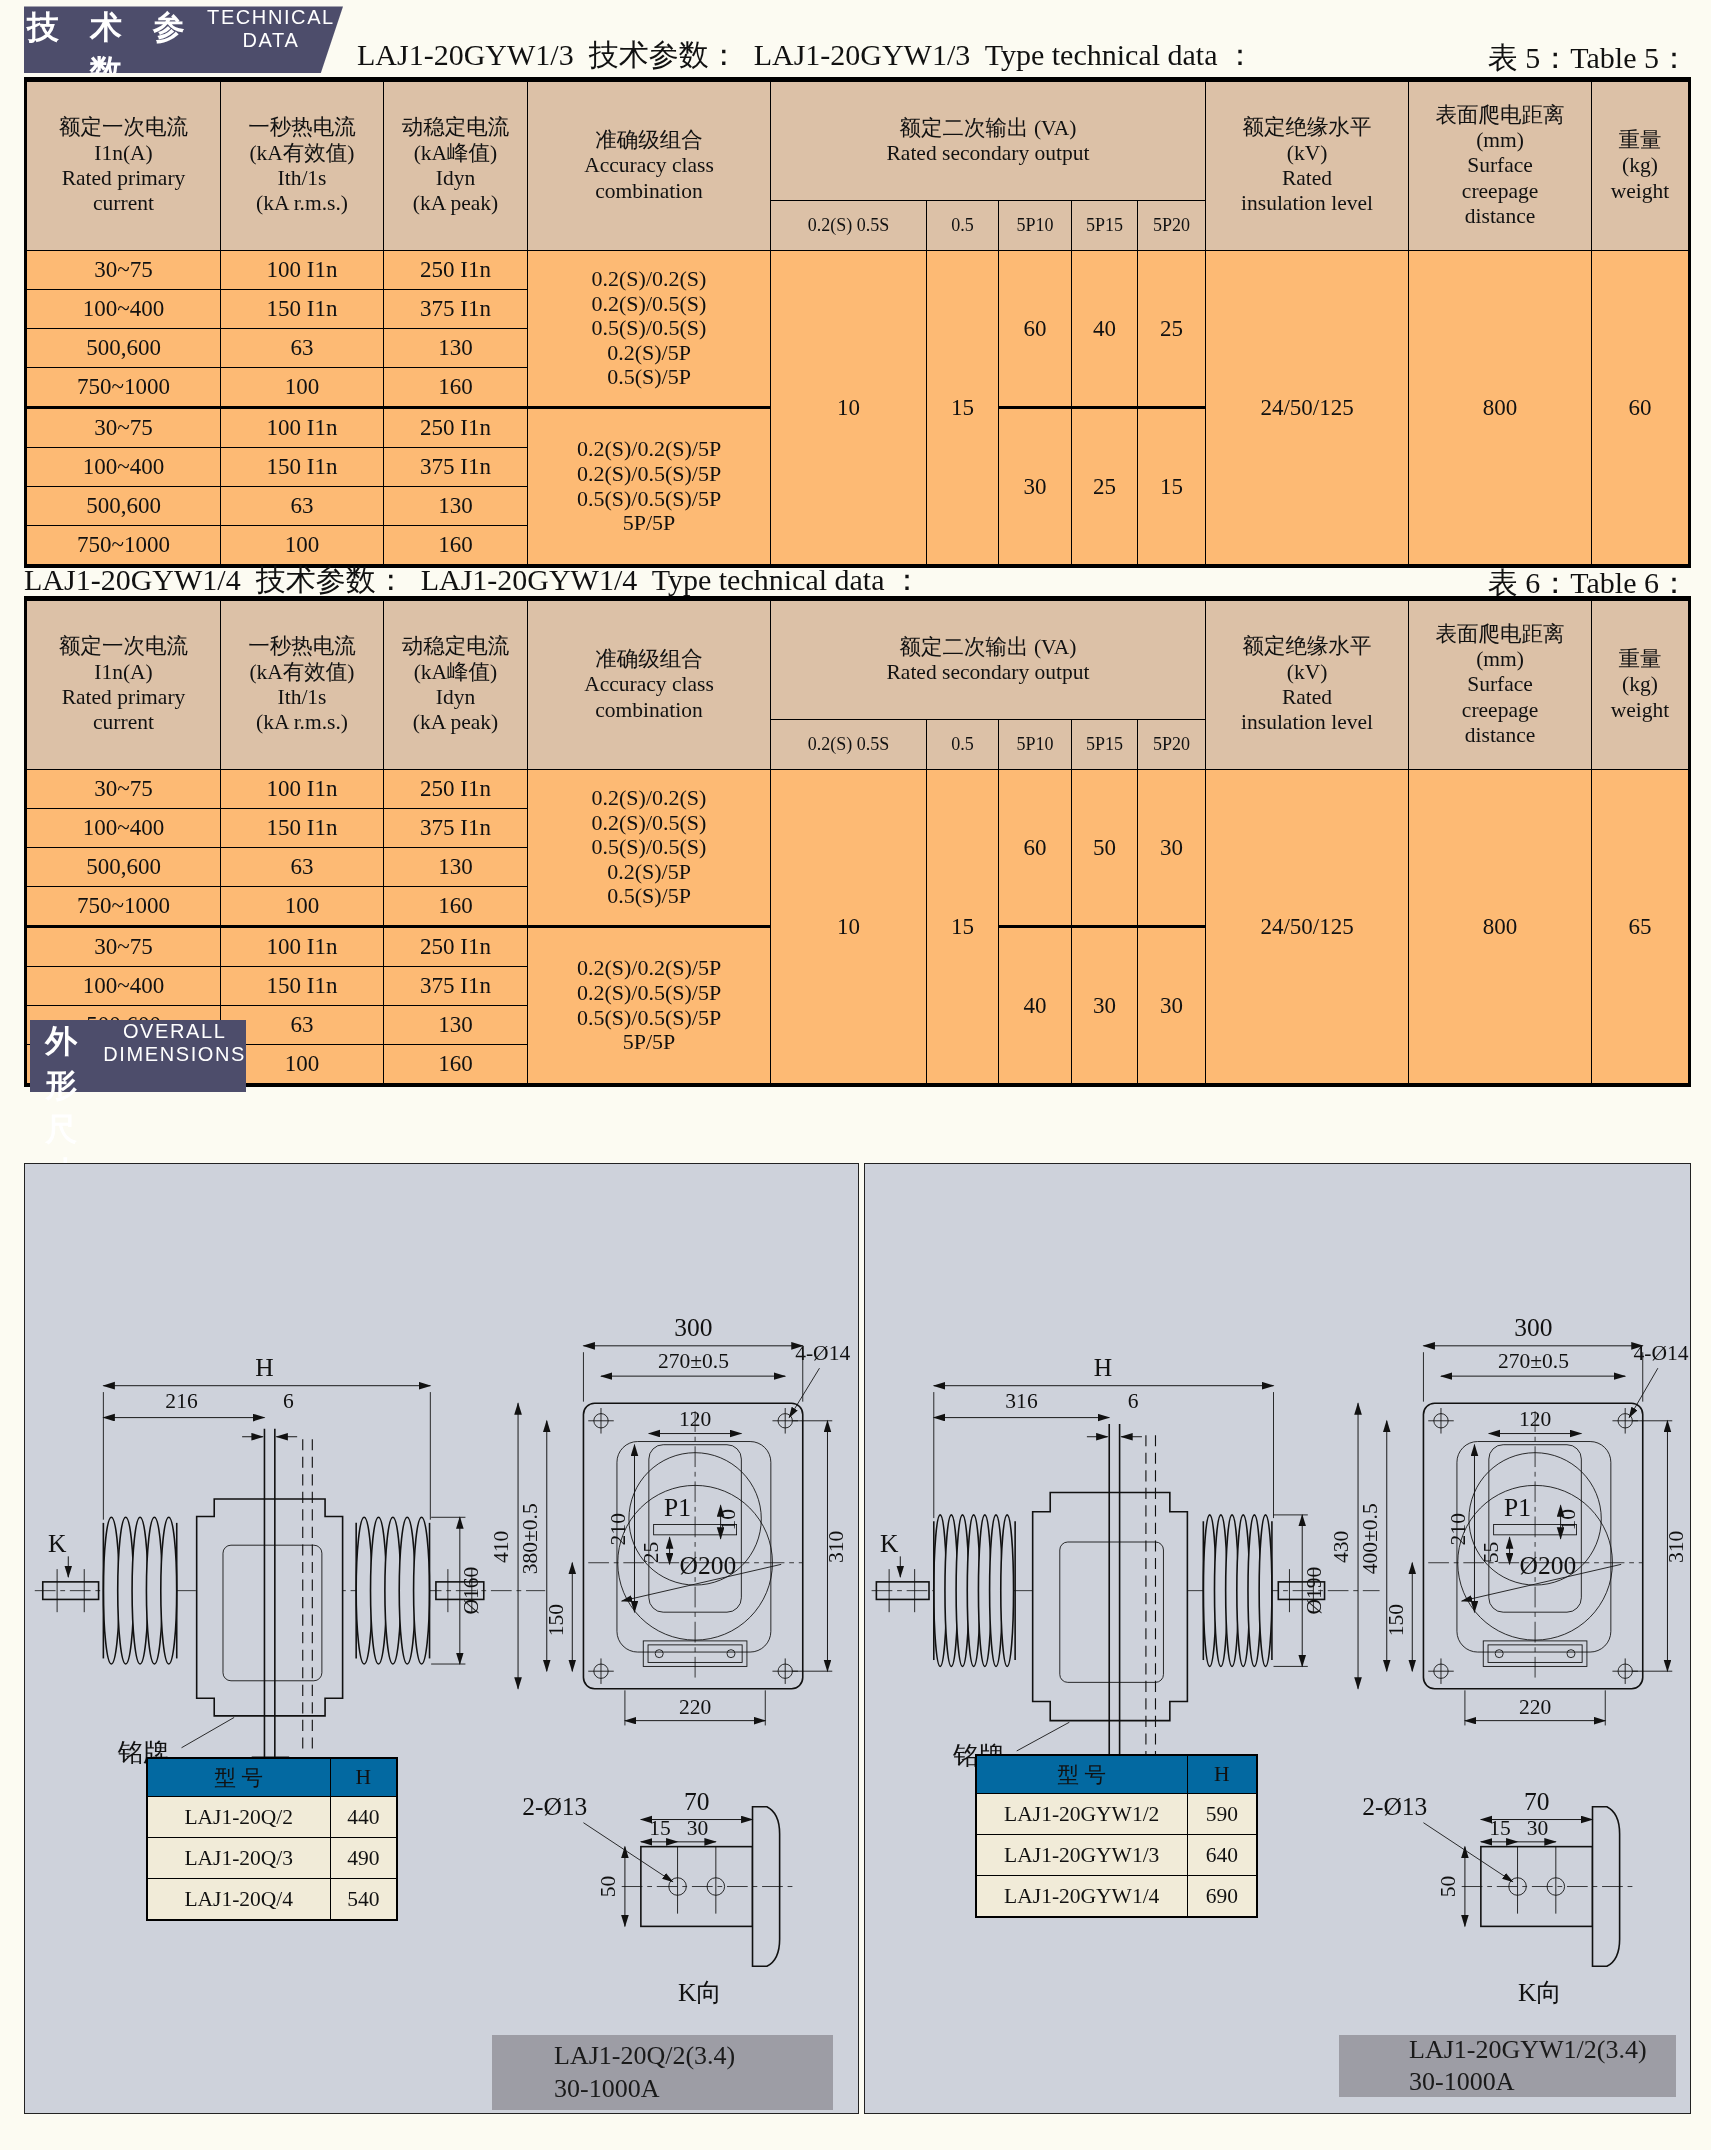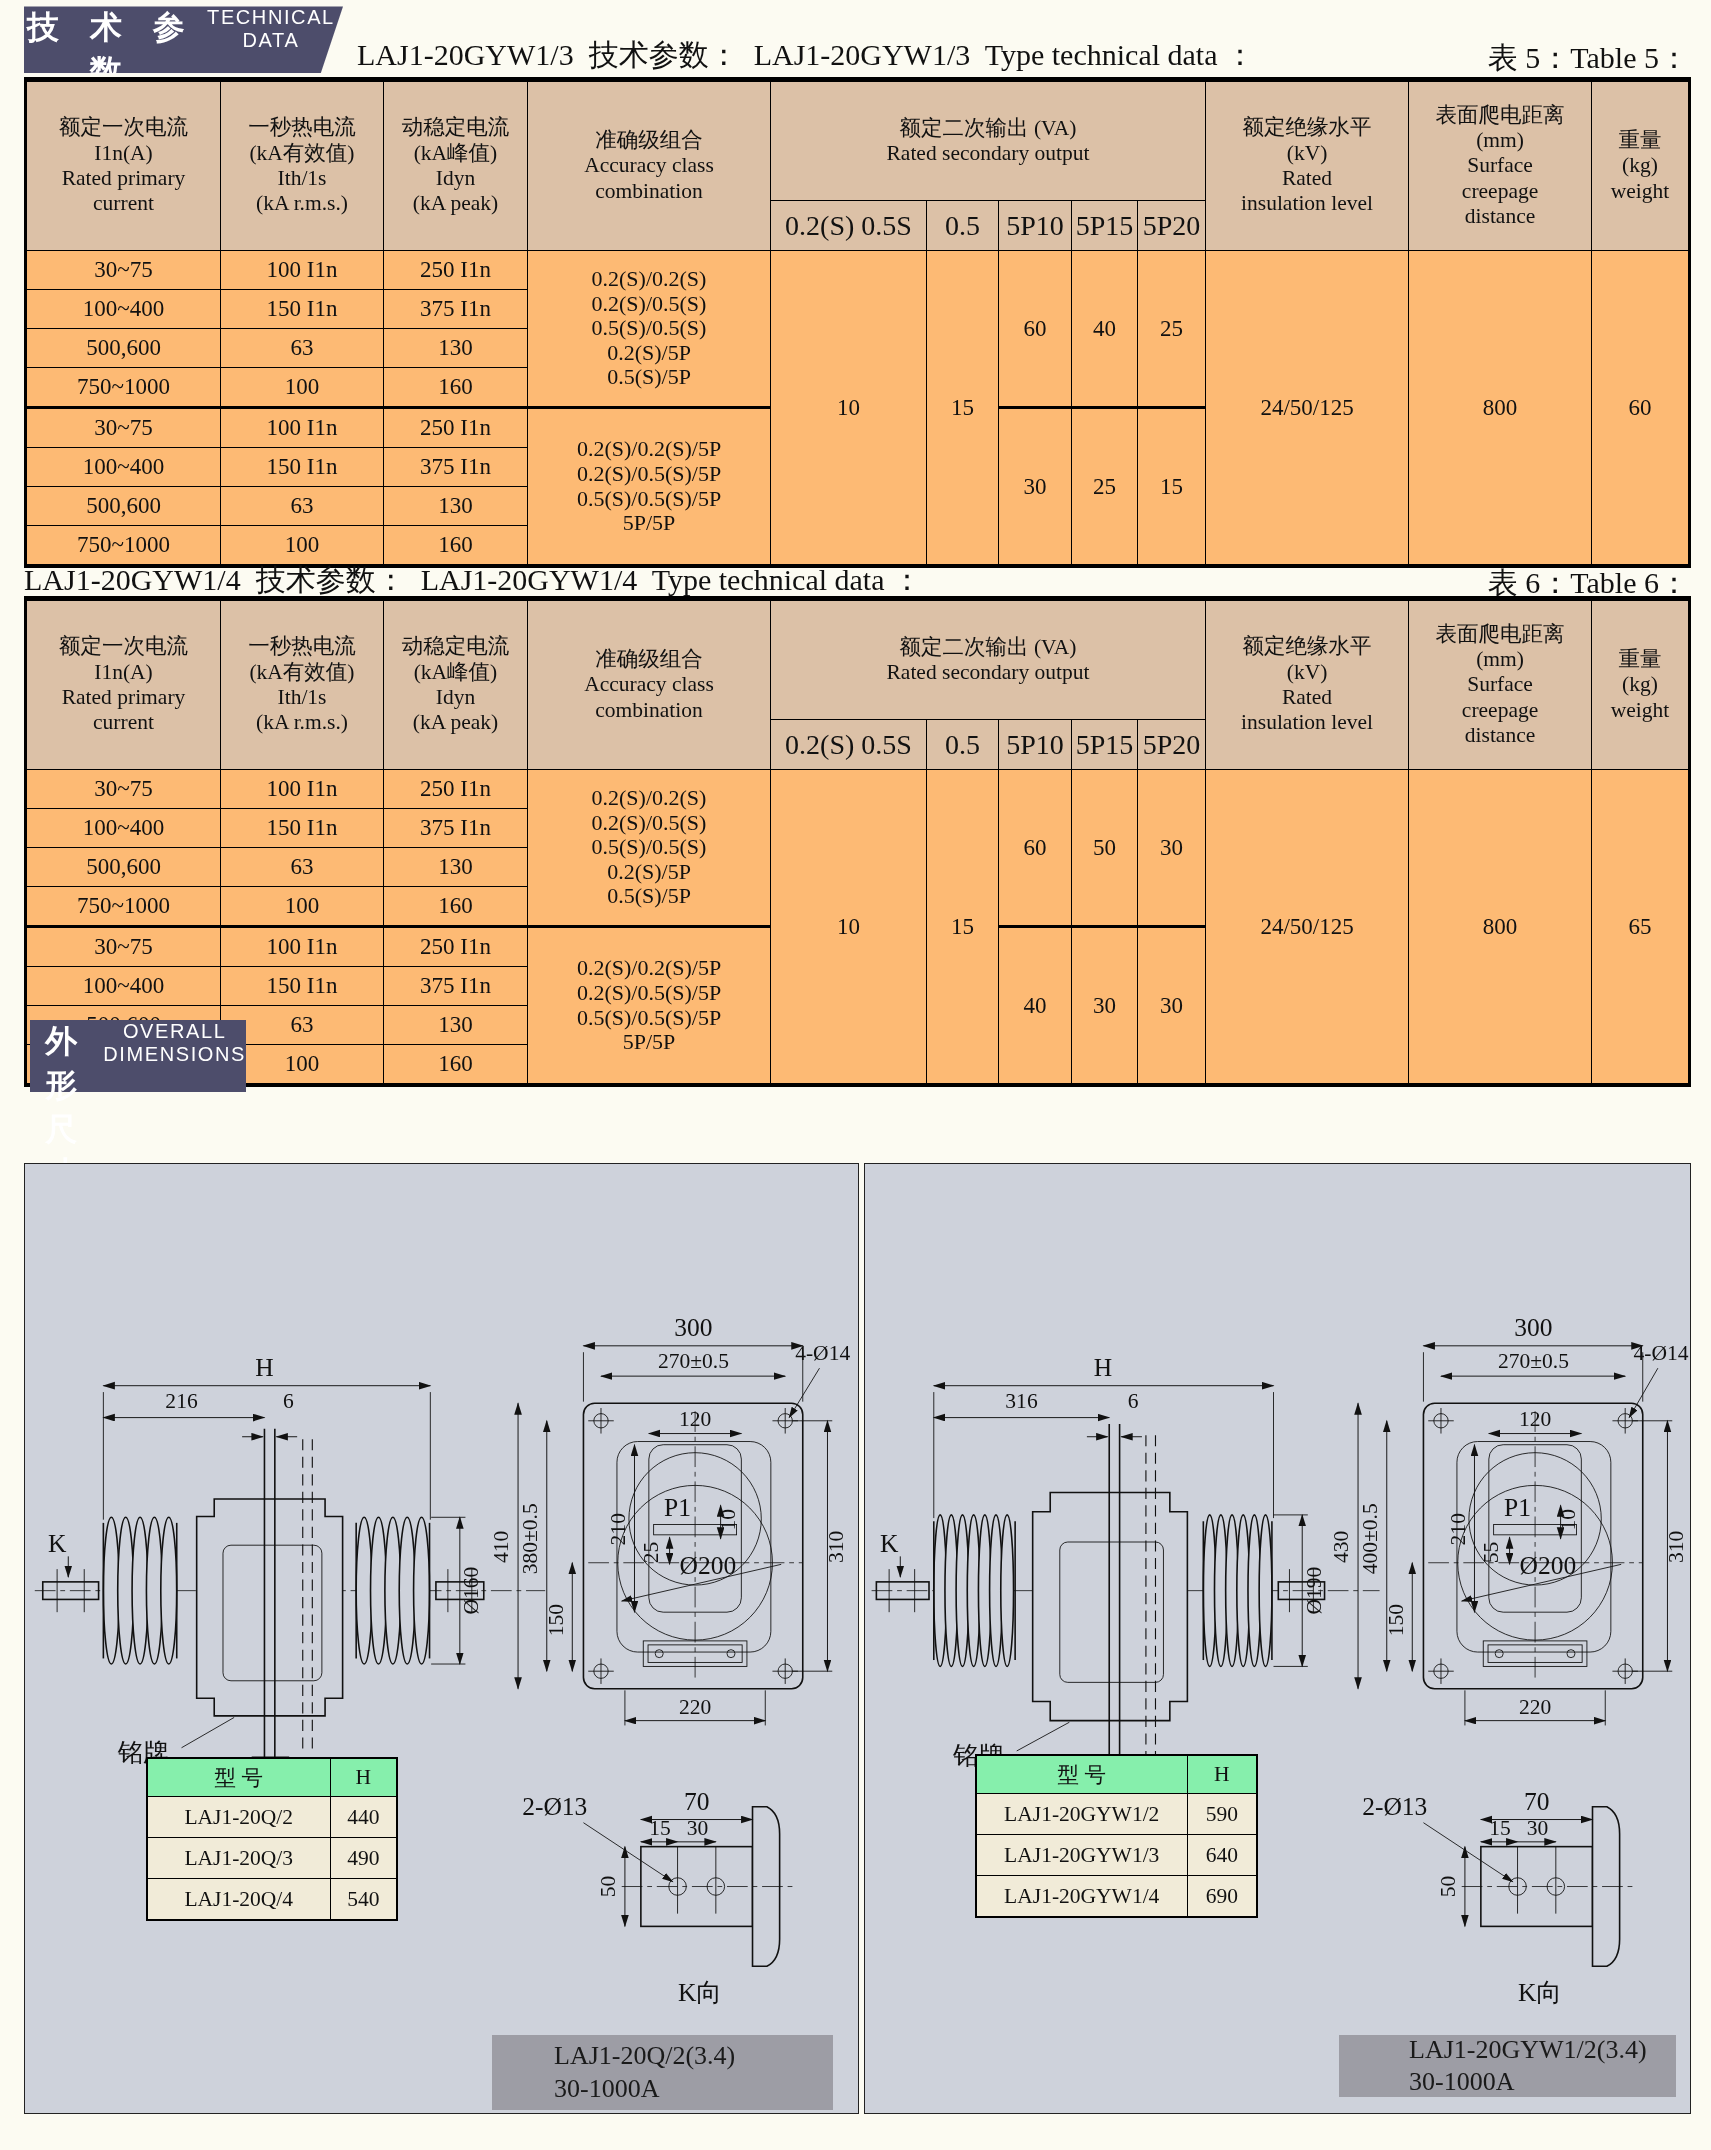--- a/index.html
+++ b/index.html
@@ -16,30 +16,30 @@
   
   table.tech{border-collapse:collapse;table-layout:fixed;width:1665px;background:#fdba74}
   table.tech th,table.tech td{border:1.6px solid #000;text-align:center;vertical-align:middle;
       white-space:pre-line;padding:0;overflow:hidden}
   table.tech th{background:#dcc1a7;font-weight:normal;font-size:21.5px;line-height:1.18}
   table.tech td{font-size:23px;height:38px;line-height:1.12}
   table.tech{border:3.2px solid #000;border-top:5.6px solid #000;border-bottom:4px solid #000}
   table.tech tr.g2 td{border-top-width:3.2px}
   table.tech td.acc{font-size:22px}
   table.tech tr.hd1 th{height:118px}
-  table.tech tr.hd2 th{height:49px;font-size:28px}
+  table.tech tr.hd2 th{height:49px;font-size:18px}
   
   .panel{background:#ced2db;border:1.6px solid #222}
   #panelL{left:24px;top:1163px;width:833px;height:949px}
   #panelR{left:864px;top:1163px;width:825px;height:949px}
   .panel svg{position:absolute;left:0;top:0}
   
   table.model{border-collapse:collapse;table-layout:fixed;background:#f1ebd8;border:2.4px solid #000}
   table.model th,table.model td{border:1.6px solid #000;text-align:center;font-size:21.5px;font-weight:normal;padding:0}
-  table.model th{background:#86efac;height:37px}
+  table.model th{background:#0369a1;height:37px}
   table.model td{height:40px}
   .caption{background:#9d9da5;color:#1a1a1a;font-size:26px;line-height:1.25;white-space:pre-line;
            display:flex;flex-direction:column;justify-content:center}
   
   .ln{stroke:#111;stroke-width:2;fill:none}
   .fl{stroke:#111;stroke-width:2;fill:#ced2db}
   .thin{stroke:#111;stroke-width:1.1;fill:none}
   .cl{stroke:#111;stroke-width:1;fill:none;stroke-dasharray:26 6 6 6}
   .dsh{stroke:#111;stroke-width:1.4;fill:none;stroke-dasharray:14 8}
   .dim{stroke:#111;stroke-width:1.2;fill:none}

